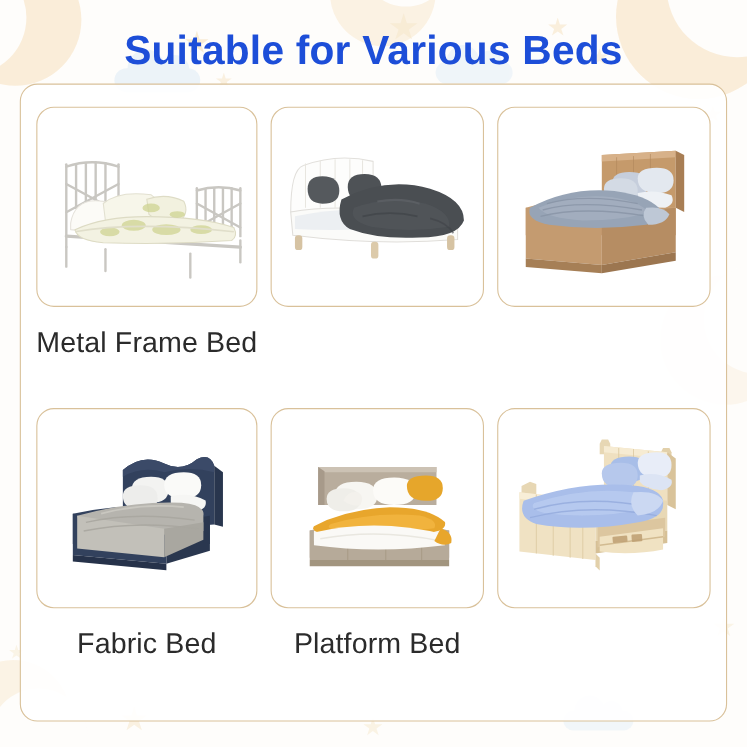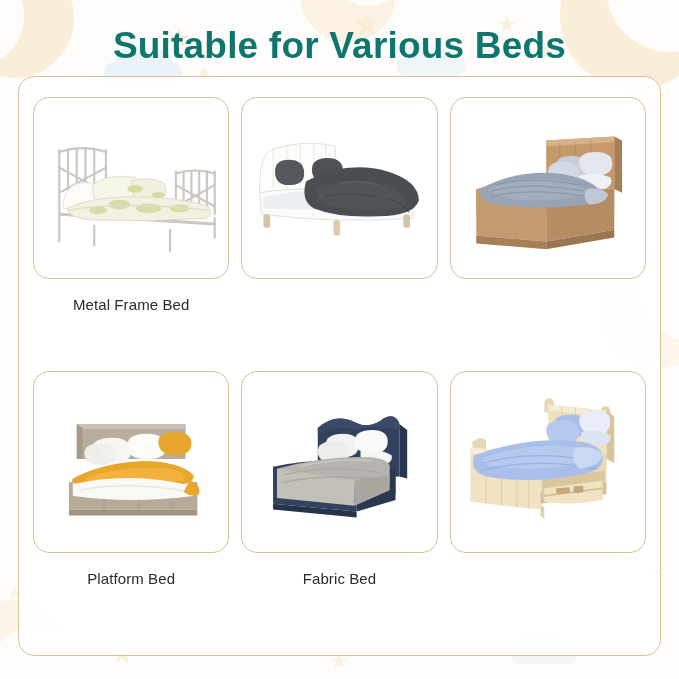--- a/index.html
+++ b/index.html
@@ -101,21 +101,21 @@
     width: 679px;
     height: 679px;
     display: flex;
     flex-direction: column;
   }
 
   .title {
     text-align: center;
     font-size: 37px;
     font-weight: bold;
-    color: #0f766e;
+    color: #1d4ed8;
     letter-spacing: .2px;
     margin-top: 20px;
     height: 52px;
     line-height: 52px;
   }
 
   .frame {
     position: absolute;
     left: 18px;
     top: 76px;
@@ -151,21 +151,21 @@
     background: #FFFFFF;
     display: flex;
     align-items: center;
     justify-content: center;
     overflow: hidden;
   }
 
   .card svg { width: 100%; height: 100%; }
 
   .caption {
-    font-size: 15px;
+    font-size: 26px;
     color: #2B2B2B;
     text-align: left;
     margin-top: 17px;
     letter-spacing: .1px;
     white-space: nowrap;
   }
 </style>
 </head>
 <body>
 
@@ -301,51 +301,20 @@
               <path d="M46 88 Q82 78 132 88"></path>
             </g>
             <path d="M140 92 Q156 90 162 98 Q158 108 142 108 Q134 100 140 92 Z" fill="#BEC8D6"></path>
           </svg>
         </div>
       </div>
 
       <div class="cell">
         <div class="card">
           <svg viewBox="0 0 200 182">
-            <path d="M44 52 L156 52 L156 88 L44 88 Z" fill="#B9AD9D"></path>
-            <path d="M44 52 L156 52 L156 57 L44 57 Z" fill="#CCC2B4"></path>
-            <path d="M44 52 L50 56 L50 88 L44 88 Z" fill="#A79A8A"></path>
-            <path d="M36 112 Q100 96 168 112 L168 138 L36 138 Z" fill="#BCB0A0"></path>
-            <path d="M36 112 L36 140 L168 140 L168 112 Z" fill="#B6AA99"></path>
-            <g stroke="#A2957F" stroke-width="1" opacity=".7">
-              <path d="M72 118 L72 140"></path>
-                <path d="M108 116 L108 140"></path>
-              <path d="M142 118 L142 140"></path>
-            </g>
-            <path d="M36 140 L168 140 L168 146 L36 146 Z" fill="#A2957F"></path>
-            <path d="M60 78 Q60 66 80 66 Q100 66 100 80 Q100 92 80 92 Q60 92 60 78 Z" fill="#F7F6F2"></path>
-            <path d="M96 74 Q96 62 116 62 Q136 62 136 76 Q136 88 116 88 Q96 88 96 74 Z" fill="#FCFBF8"></path>
-            <path d="M128 70 Q128 60 146 60 Q162 60 162 72 Q162 84 146 84 Q128 84 128 70 Z" fill="#E6A62B"></path>
-            <path d="M52 82 Q52 72 68 72 Q84 72 84 84 Q84 94 68 94 Q52 94 52 82 Z" fill="#EFEEE9"></path>
-            <path d="M68 84 Q72 74 82 76 Q88 80 84 88 Q76 90 68 84 Z" fill="#F3F1EC"></path>
-            <path d="M40 112 Q100 92 164 112 L164 122 Q100 132 40 122 Z" fill="#F6F5F1"></path>
-            <path d="M40 108 Q70 92 112 90 Q148 90 164 104 Q166 112 150 114
-                     Q100 120 54 116 Q36 114 40 108 Z" fill="#E8A62C"></path>
-            <path d="M56 106 Q96 94 140 98 Q158 102 154 110 Q108 116 62 112 Q50 110 56 106 Z" fill="#F2B541" opacity=".85"></path>
-            <path d="M40 114 Q100 100 164 116 L164 126 Q100 134 40 126 Z" fill="#FAF9F6"></path>
-            <path d="M46 120 Q100 110 160 122" stroke="#E9E7E0" stroke-width="1.4" fill="none"></path>
-            <path d="M160 110 Q172 114 170 124 Q162 128 154 122 Z" fill="#E8A62C"></path>
-          </svg>
-        </div>
-        <div class="caption">Platform Bed</div>
-      </div>
-
-      <div class="cell">
-        <div class="card">
-          <svg viewBox="0 0 200 182">
             <path d="M78 56 Q96 40 116 50 Q132 58 146 46 Q158 40 162 52 L162 106 L78 112 Z" fill="#32415D"></path>
             <path d="M78 56 Q96 40 116 50 Q132 58 146 46 Q158 40 162 52 L162 58
                      Q140 52 116 58 Q96 52 78 62 Z" fill="#3B4A68"></path>
             <path d="M162 52 L170 58 L170 108 L162 106 Z" fill="#29364E"></path>
             <path d="M32 96 Q96 82 158 98 L158 124 L32 124 Z" fill="#33425E"></path>
             <path d="M32 96 L32 134 L118 142 L118 104 Z" fill="#32415D"></path>
             <path d="M118 104 L158 98 L158 130 L118 142 Z" fill="#2A374F"></path>
             <path d="M32 134 L118 142 L118 148 L32 140 Z" fill="#26324A"></path>
             <path d="M86 74 Q86 62 104 62 Q120 62 120 74 Q120 86 104 86 Q86 86 86 74 Z" fill="#F3F3F1"></path>
             <path d="M116 70 Q116 58 134 58 Q150 58 150 70 Q150 82 134 82 Q116 82 116 70 Z" fill="#FAFAF8"></path>
@@ -360,20 +329,51 @@
             </g>
             <path d="M58 96 Q96 86 134 90" stroke="#C9C7C0" stroke-width="1.6" fill="none"></path>
           </svg>
         </div>
         <div class="caption">Fabric Bed</div>
       </div>
 
       <div class="cell">
         <div class="card">
           <svg viewBox="0 0 200 182">
+            <path d="M44 52 L156 52 L156 88 L44 88 Z" fill="#B9AD9D"></path>
+            <path d="M44 52 L156 52 L156 57 L44 57 Z" fill="#CCC2B4"></path>
+            <path d="M44 52 L50 56 L50 88 L44 88 Z" fill="#A79A8A"></path>
+            <path d="M36 112 Q100 96 168 112 L168 138 L36 138 Z" fill="#BCB0A0"></path>
+            <path d="M36 112 L36 140 L168 140 L168 112 Z" fill="#B6AA99"></path>
+            <g stroke="#A2957F" stroke-width="1" opacity=".7">
+              <path d="M72 118 L72 140"></path>
+                <path d="M108 116 L108 140"></path>
+              <path d="M142 118 L142 140"></path>
+            </g>
+            <path d="M36 140 L168 140 L168 146 L36 146 Z" fill="#A2957F"></path>
+            <path d="M60 78 Q60 66 80 66 Q100 66 100 80 Q100 92 80 92 Q60 92 60 78 Z" fill="#F7F6F2"></path>
+            <path d="M96 74 Q96 62 116 62 Q136 62 136 76 Q136 88 116 88 Q96 88 96 74 Z" fill="#FCFBF8"></path>
+            <path d="M128 70 Q128 60 146 60 Q162 60 162 72 Q162 84 146 84 Q128 84 128 70 Z" fill="#E6A62B"></path>
+            <path d="M52 82 Q52 72 68 72 Q84 72 84 84 Q84 94 68 94 Q52 94 52 82 Z" fill="#EFEEE9"></path>
+            <path d="M68 84 Q72 74 82 76 Q88 80 84 88 Q76 90 68 84 Z" fill="#F3F1EC"></path>
+            <path d="M40 112 Q100 92 164 112 L164 122 Q100 132 40 122 Z" fill="#F6F5F1"></path>
+            <path d="M40 108 Q70 92 112 90 Q148 90 164 104 Q166 112 150 114
+                     Q100 120 54 116 Q36 114 40 108 Z" fill="#E8A62C"></path>
+            <path d="M56 106 Q96 94 140 98 Q158 102 154 110 Q108 116 62 112 Q50 110 56 106 Z" fill="#F2B541" opacity=".85"></path>
+            <path d="M40 114 Q100 100 164 116 L164 126 Q100 134 40 126 Z" fill="#FAF9F6"></path>
+            <path d="M46 120 Q100 110 160 122" stroke="#E9E7E0" stroke-width="1.4" fill="none"></path>
+            <path d="M160 110 Q172 114 170 124 Q162 128 154 122 Z" fill="#E8A62C"></path>
+          </svg>
+        </div>
+        <div class="caption">Platform Bed</div>
+      </div>
+
+      <div class="cell">
+        <div class="card">
+          <svg viewBox="0 0 200 182">
             <path d="M96 30 L98 26 L104 26 L106 30 L106 40 L96 40 Z" fill="#E7D7B4"></path>
             <path d="M154 38 L156 34 L162 34 L164 38 L164 50 L154 50 Z" fill="#E2D0AA"></path>
             <path d="M100 32 L160 38 L160 88 L100 84 Z" fill="#EFE0C0"></path>
             <path d="M100 32 L160 38 L160 44 L100 38 Z" fill="#F6EBD2"></path>
             <g stroke="#DCC9A0" stroke-width="1" opacity=".8">
               <path d="M114 34 L114 85"></path>
                 <path d="M128 35 L128 86"></path>
               <path d="M142 37 L142 87"></path>
             </g>
             <path d="M160 38 L168 44 L168 92 L160 88 Z" fill="#D9C39A"></path>

